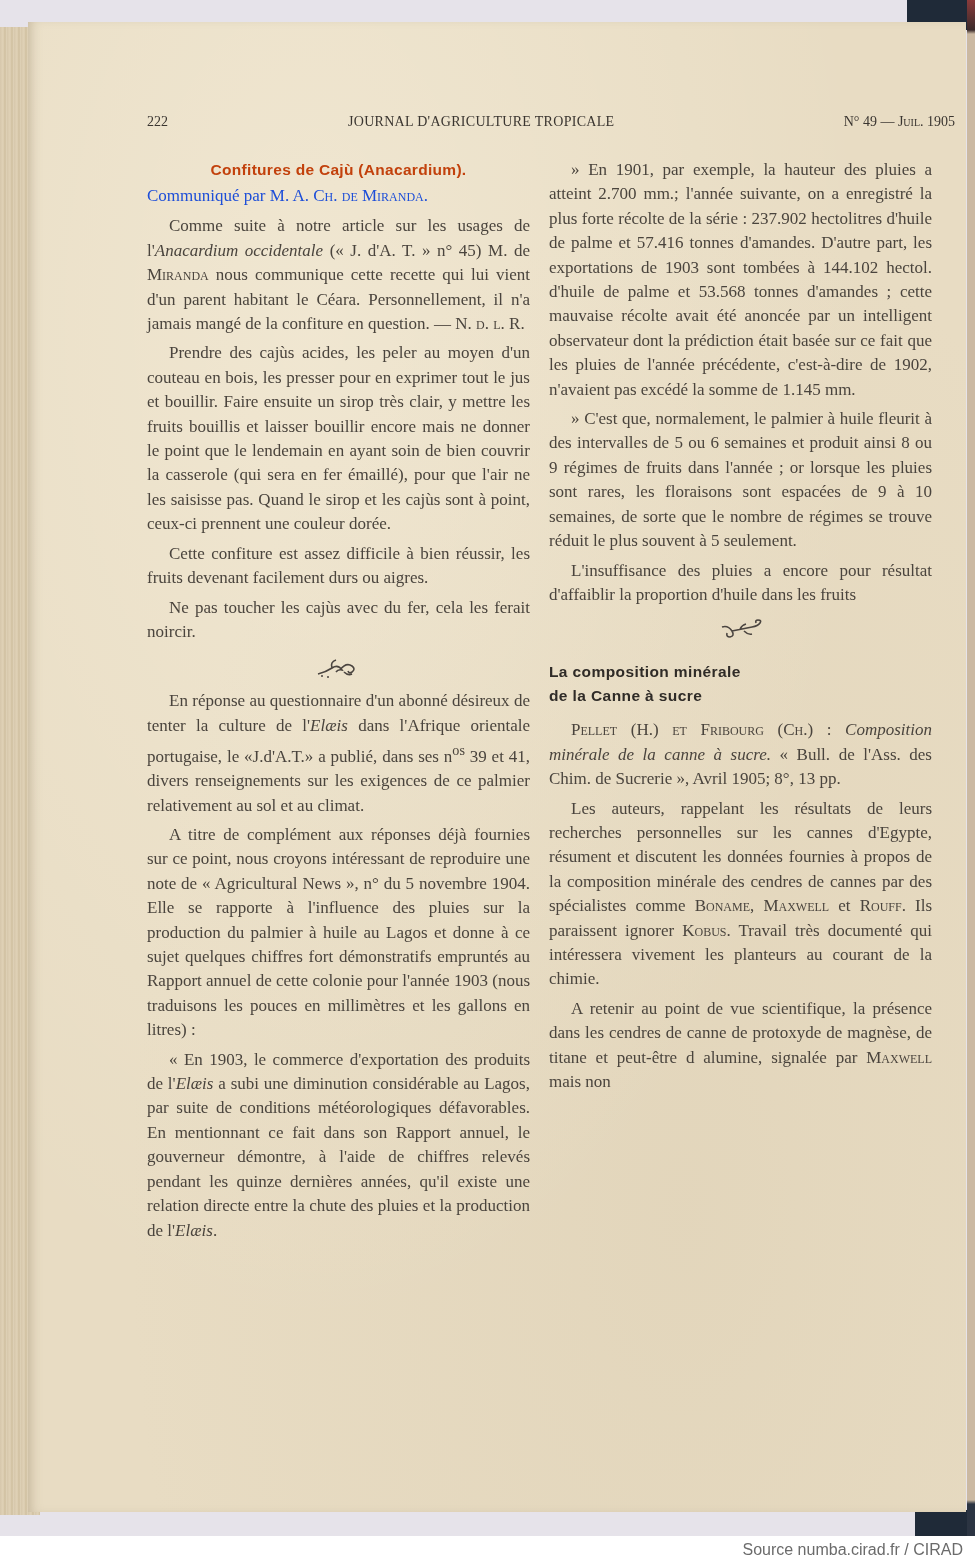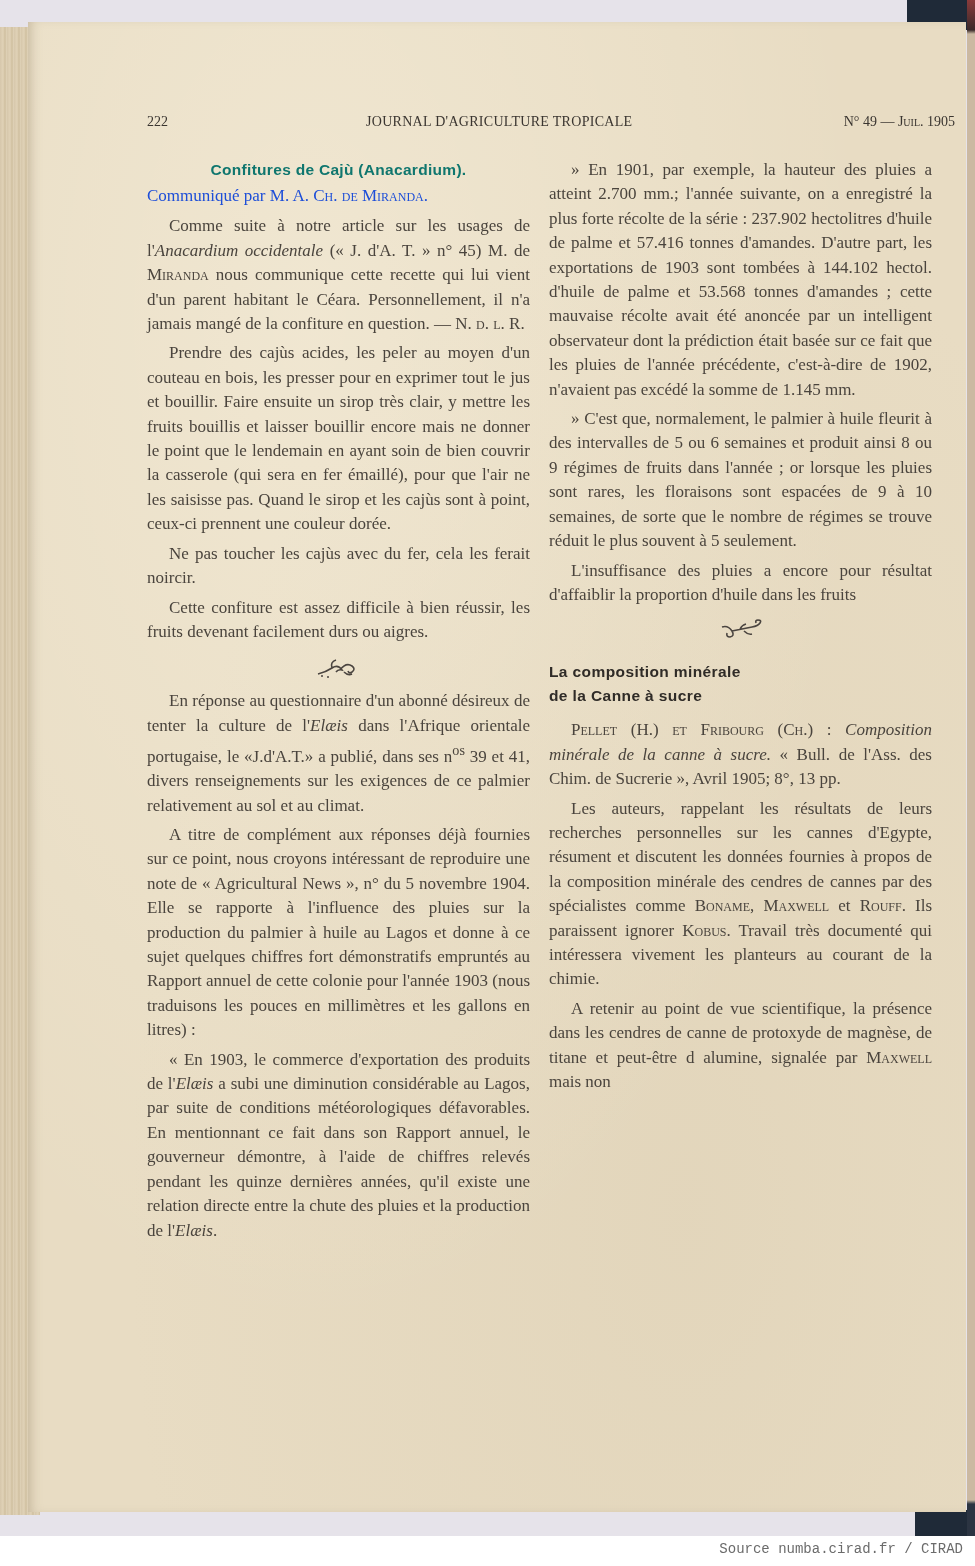--- a/index.html
+++ b/index.html
@@ -34,54 +34,54 @@
     background-image:
       radial-gradient(ellipse at 30% 20%, rgba(255,250,235,0.35), transparent 60%),
       radial-gradient(ellipse at 70% 80%, rgba(210,195,165,0.25), transparent 60%);
     box-shadow: inset 8px 0 12px -6px rgba(120,100,70,0.35);
   }
   .header {
     position: absolute; left: 147px; top: 114px; width: 808px; height: 24px;
     color: #3a3530; font-size: 14px;
   }
   .header .pnum { position: absolute; left: 0; top: 0; }
-  .header .jtitle { position: absolute; left: 219px; top: 0; letter-spacing: 0.3px; font-family: Liberation Serif, serif; }
+  .header .jtitle { position: absolute; left: 201px; top: 0; letter-spacing: 0.3px; font-family: Liberation Serif, serif; }
   .header .issue { position: absolute; right: 0; top: 0; }
   .sc { font-variant: small-caps; }
 
   .col {
     position: absolute; top: 158px; width: 383px;
     color: #4a443d; font-size: 17px; line-height: 24.4px;
     text-align: justify; hyphens: manual;
   }
   .col.left { left: 147px; }
   .col.right { left: 549px; }
   .col p { margin: 0 0 5px 0; text-indent: 22px; }
   .h-sans {
     font-family: "Liberation Sans", "DejaVu Sans", sans-serif;
-    font-weight: bold; color: #0f766e; font-size: 15.5px; letter-spacing: 0.3px;
+    font-weight: bold; color: #c2410c; font-size: 15.5px; letter-spacing: 0.3px;
     text-align: center; margin: 0 0 2px 0; line-height: 24px;
   }
   .sub { margin: 0 0 6px 0; color: #1d4ed8; }
   .ornament {
     text-align: center; color: #4b4540; font-size: 20px; height: 34px; line-height: 34px;
     margin: 4px 0 6px 0;
   }
   .ornament svg { vertical-align: middle; }
   .h2a, .h2b {
     font-family: "Liberation Sans", "DejaVu Sans", sans-serif;
     font-weight: bold; color: #2f2b27; font-size: 15.5px; letter-spacing: 0.4px;
     line-height: 24px;
   }
   .h2a { text-align: left; margin-top: 14px; }
   .h2b { text-align: left; margin-bottom: 10px; }
   i { font-style: italic; }
   .source {
     position: absolute; right: 12px; top: 1541px;
-    font-family: Liberation Mono, monospace; font-size: 14px; color: #6b6b6b; margin-left: 12px;
+    font-family: Liberation Sans, sans-serif; font-size: 16px; color: #6b6b6b; margin-left: 12px;
   }
 </style>
 </head>
 <body>
 
 <div class="scan-bg"></div>
 <div class="binding-top"></div>
 <div class="binding-bottom"></div>
 <div class="page-stack"></div>
 <div class="page"></div>
@@ -91,22 +91,22 @@
   <span class="pnum">222</span>
   <span class="jtitle">JOURNAL D'AGRICULTURE TROPICALE</span>
   <span class="issue"><span>N° 49 — </span><span class="sc">Juil.</span><span> 1905</span></span>
 </div>
 
 <div class="col left">
   <div class="h-sans">Confitures de Cajù (Anacardium).</div>
   <div class="sub"><span>Communiqué par M. A. </span><span class="sc">Ch. de Miranda.</span></div>
   <p><span>Comme suite à notre article sur les usages de l'</span><i>Anacardium occidentale</i><span> (« J. d'A. T. » n° 45) M. de </span><span class="sc">Miranda</span><span> nous communique cette recette qui lui vient d'un parent habitant le Céara. Personnellement, il n'a jamais mangé de la confiture en question. — N. </span><span class="sc">d. l.</span><span> R.</span></p>
   <p>Prendre des cajùs acides, les peler au moyen d'un couteau en bois, les presser pour en exprimer tout le jus et bouillir. Faire ensuite un sirop très clair, y mettre les fruits bouillis et laisser bouillir encore mais ne donner le point que le lendemain en ayant soin de bien couvrir la casserole (qui sera en fer émaillé), pour que l'air ne les saisisse pas. Quand le sirop et les cajùs sont à point, ceux-ci prennent une couleur dorée.</p>
+  <p>Cette confiture est assez difficile à bien réussir, les fruits devenant facilement durs ou aigres.</p>
   <p>Ne pas toucher les cajùs avec du fer, cela les ferait noircir.</p>
-  <p>Cette confiture est assez difficile à bien réussir, les fruits devenant facilement durs ou aigres.</p>
 
   <div class="ornament">
     <svg width="50" height="26" viewBox="0 0 50 26">
         <path d="M4 18 q8 -2 14 -6 q6 -4 10 2 q-4 -1 -6 2 M18 12 q-2 -6 4 -8 M26 14 q6 -8 12 -4 q4 3 0 6 q-3 2 -4 -1 M30 16 q4 4 8 2" fill="none" stroke="#4b4540" stroke-width="1.6"></path>
         <circle cx="8" cy="20" r="1" fill="#4b4540"></circle>
         <circle cx="14" cy="21" r="1" fill="#4b4540"></circle>
       </svg>
   </div>
 
   <p><span>En réponse au questionnaire d'un abonné désireux de tenter la culture de l'</span><i>Elæis</i><span> dans l'Afrique orientale portugaise, le «J.d'A.T.» a publié, dans ses n</span><sup>os</sup><span> 39 et 41, divers renseignements sur les exigences de ce palmier relativement au sol et au climat.</span></p>

